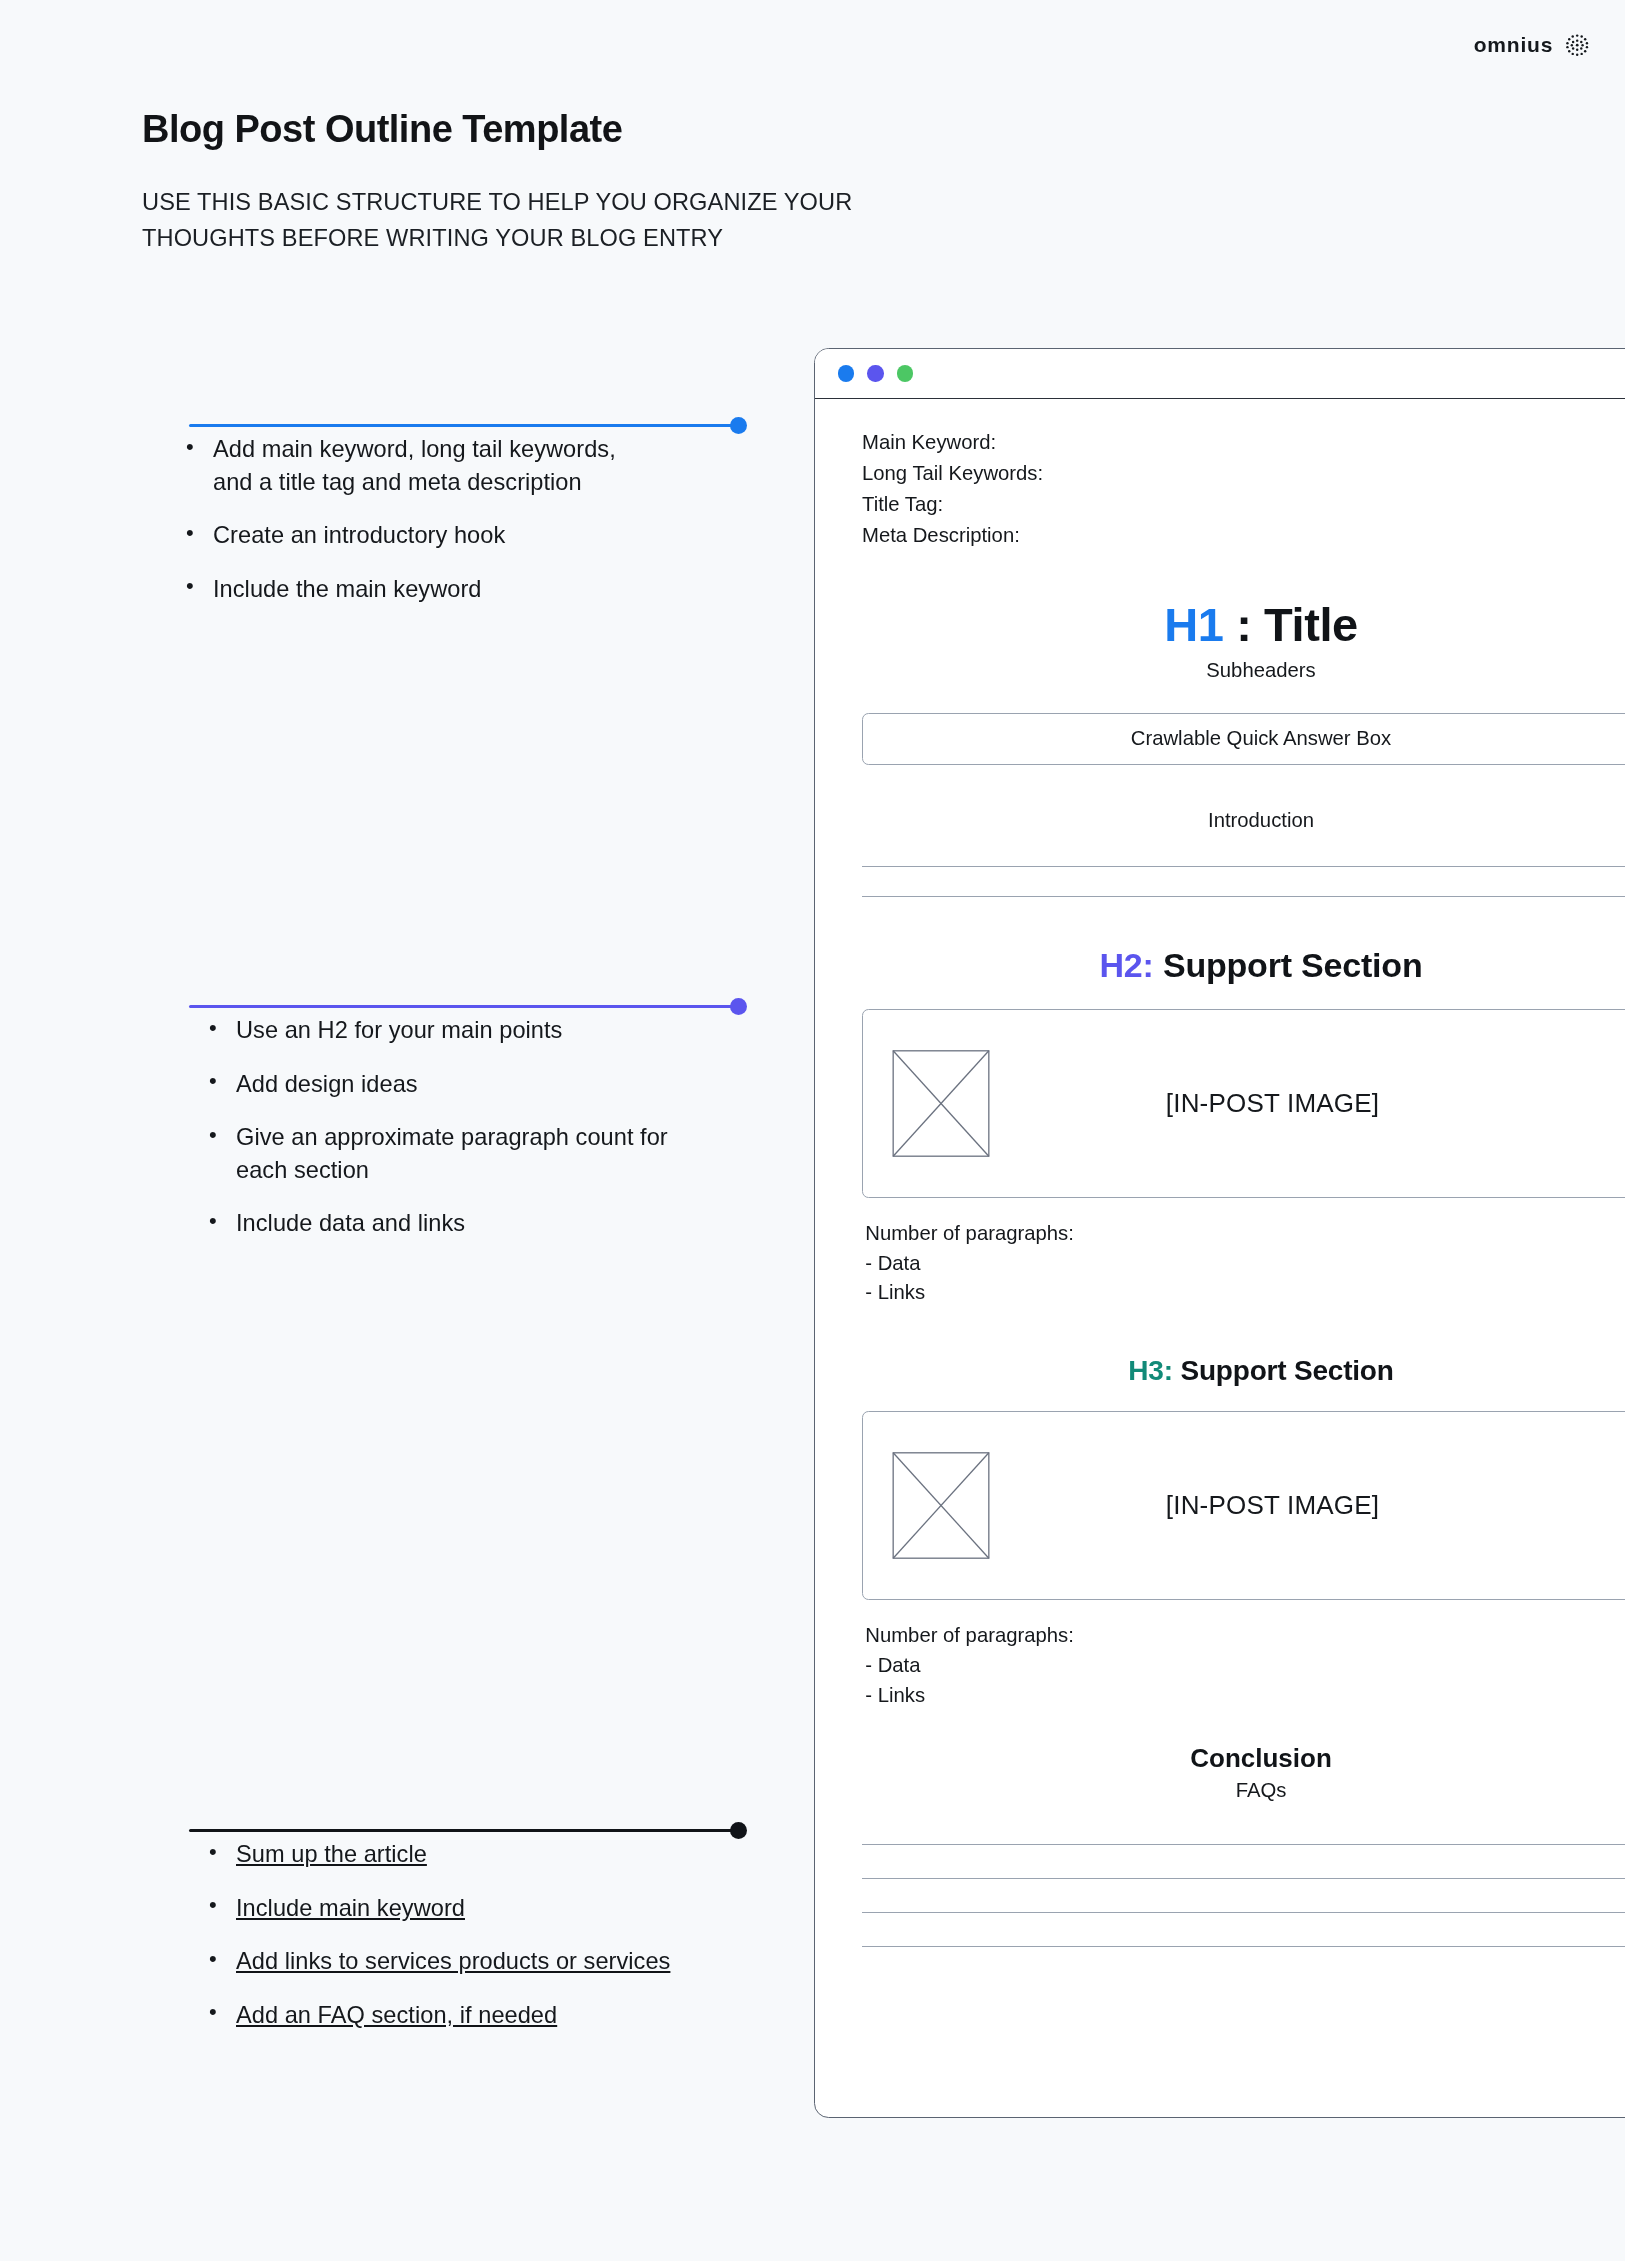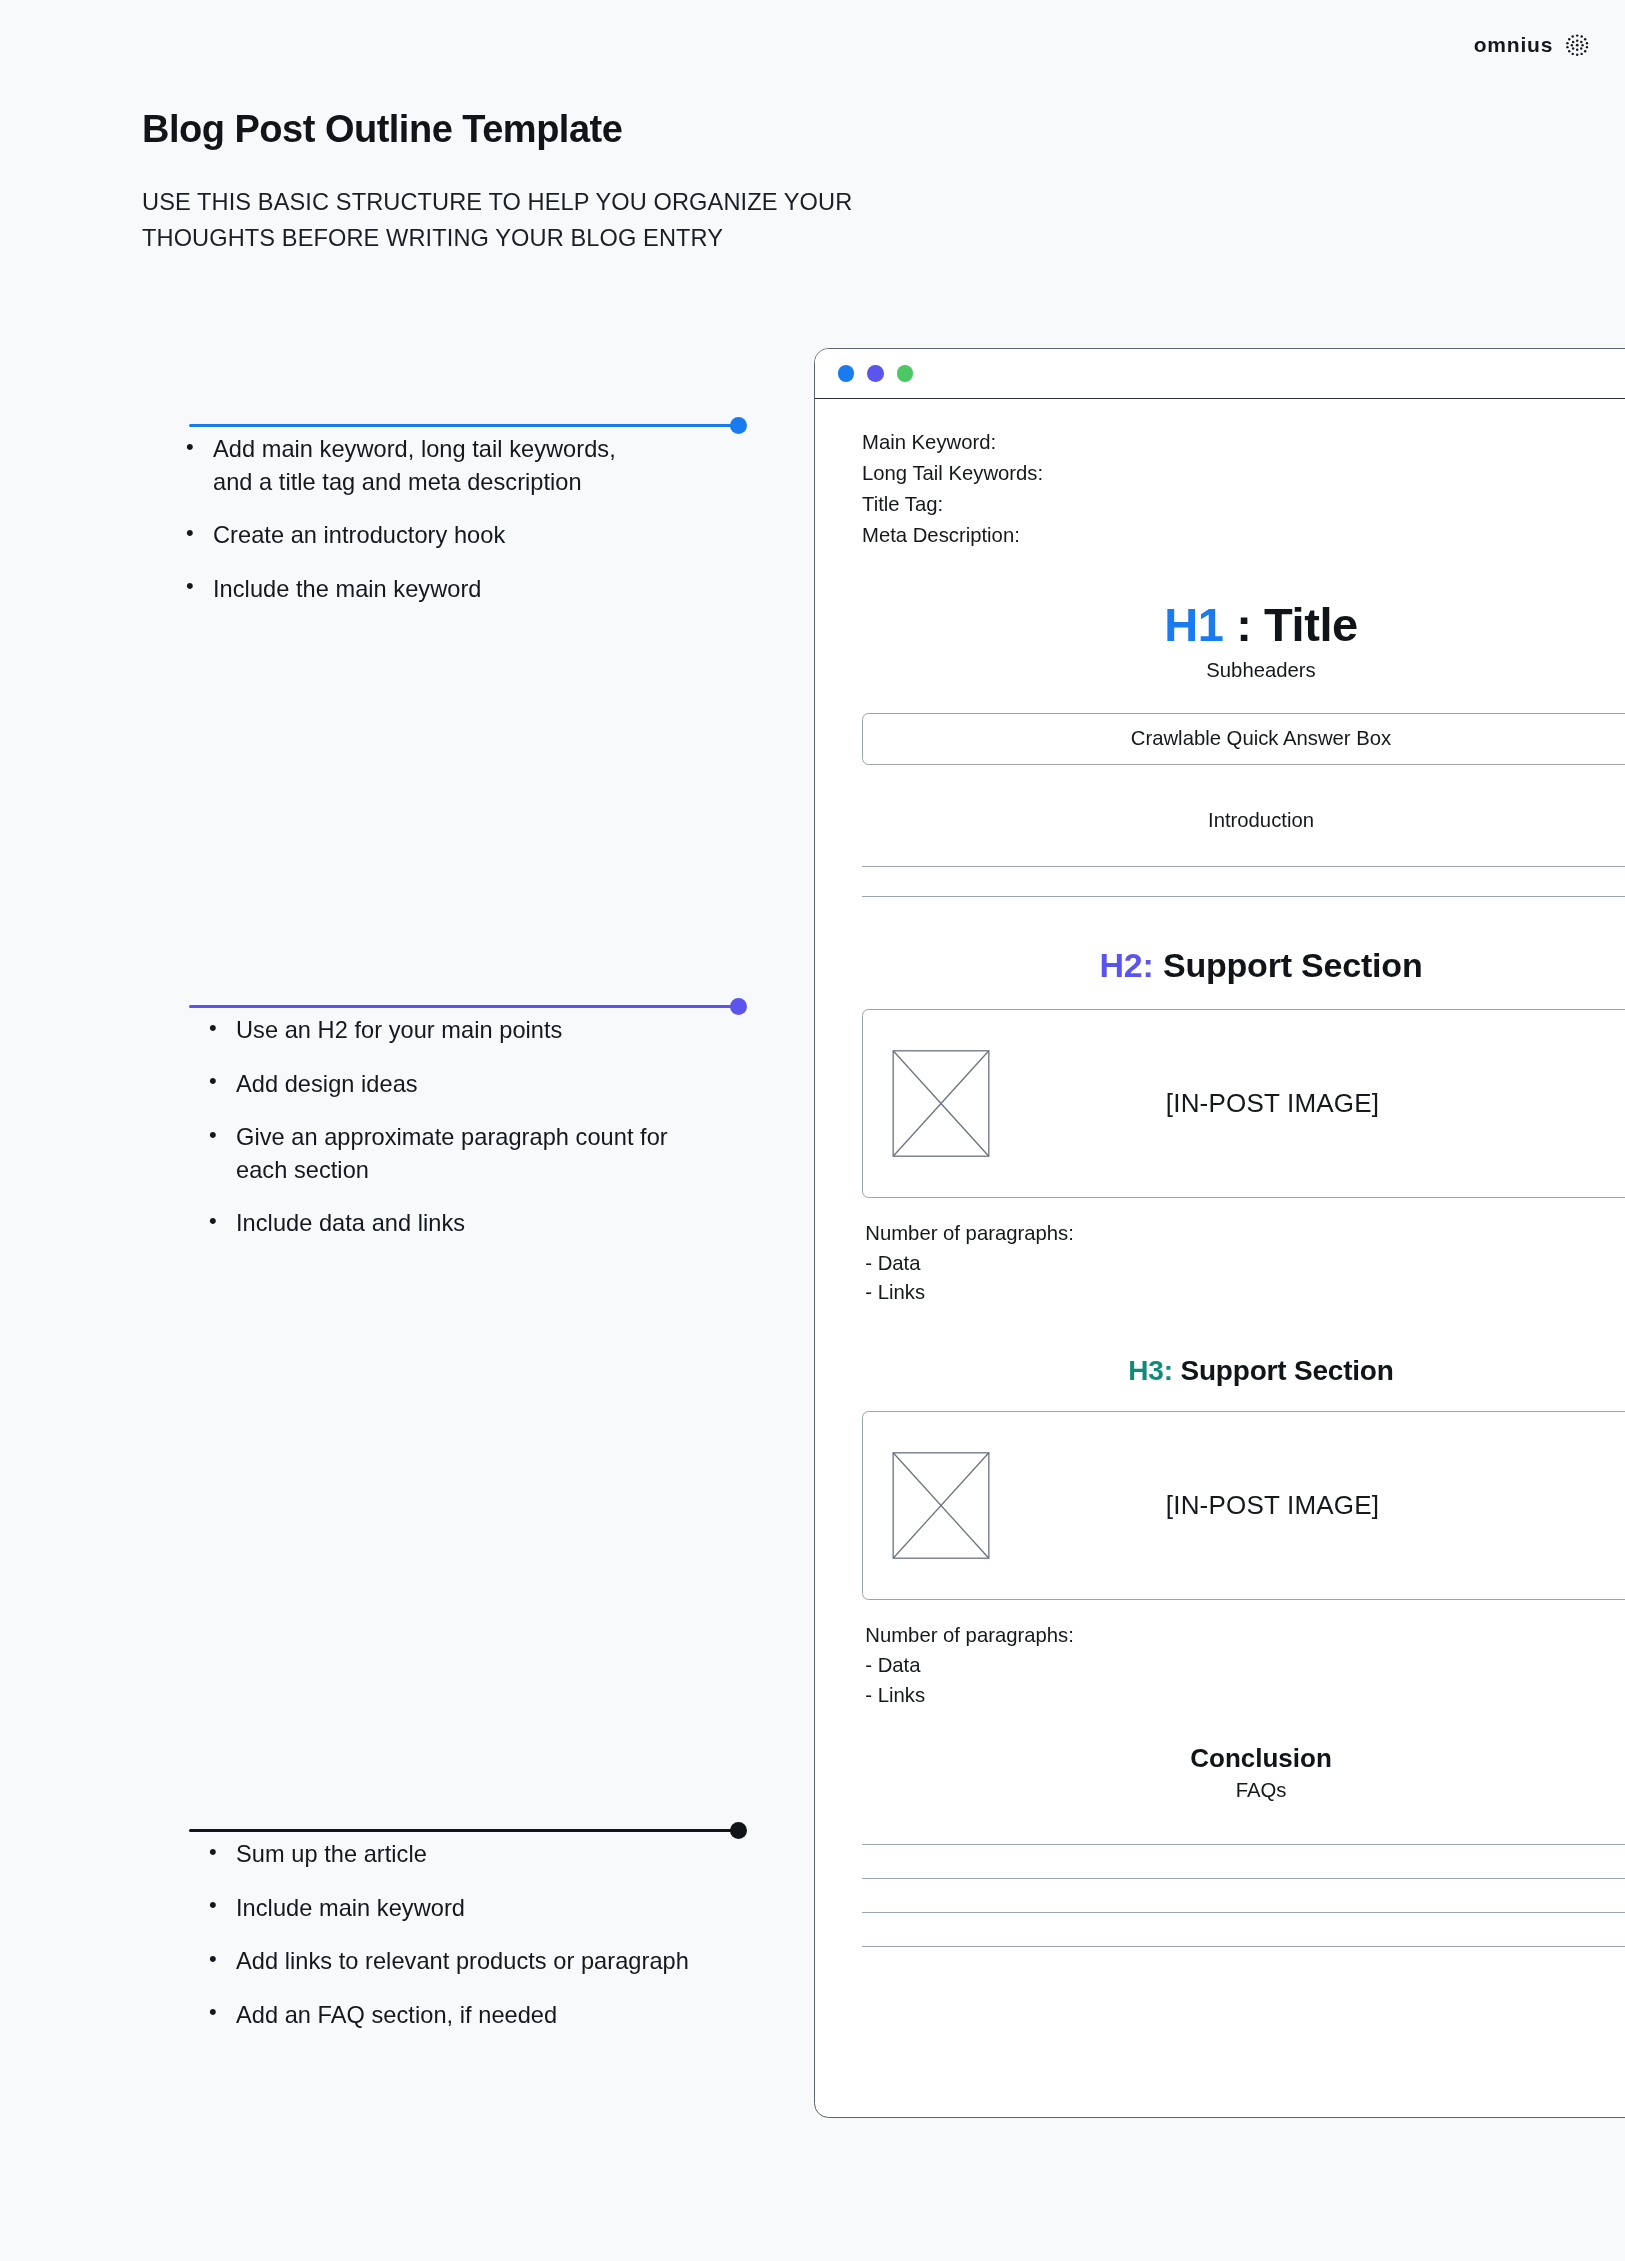--- a/index.html
+++ b/index.html
@@ -60,21 +60,21 @@
     content:"\2022";
     position:absolute; left:-27px; top:-1.6px;
     font-size:22px; line-height:1.38; color:#15181c;
   }
 
   #group-1 { top:417px; }
   #group-1 ul.points { margin-left:213px; width:406px; }
   #group-2 { top:998px; }
   #group-2 ul.points { margin-left:236px; width:455px; }
   #group-3 { top:1822px; }
-  #group-3 ul.points { margin-left:236px; width:455px; }
+  #group-3 ul.points { margin-left:236px; width:455px;text-decoration:underline; }
 
   
   .browser {
     position:absolute; left:814px; top:348px;
     width:894px; height:1770px;
     background:#ffffff;
     border:1.6px solid #5b6472;
     border-radius:14.6px;
     overflow:hidden;
   }
@@ -214,21 +214,21 @@
   </div>
 
   <div class="group" id="group-3">
     <div class="connector">
       <div class="line" style="background: rgb(17, 20, 24);"></div>
       <div class="dot" style="background: rgb(17, 20, 24);"></div>
     </div>
     <ul class="points">
       <li> Sum up the article</li>
       <li>Include main keyword</li>
-      <li>Add links to relevant products or paragraph</li>
+      <li>Add links to services products or services</li>
       <li>Add an FAQ section, if needed</li>
     </ul>
   </div>
 
   <div class="browser">
 
     <div class="titlebar">
       <span class="tl-dot" id="tl1" style="background: rgb(26, 123, 238);"></span>
       <span class="tl-dot" id="tl2" style="background: rgb(91, 85, 238);"></span>
       <span class="tl-dot" id="tl3" style="background: rgb(76, 199, 100);"></span>

